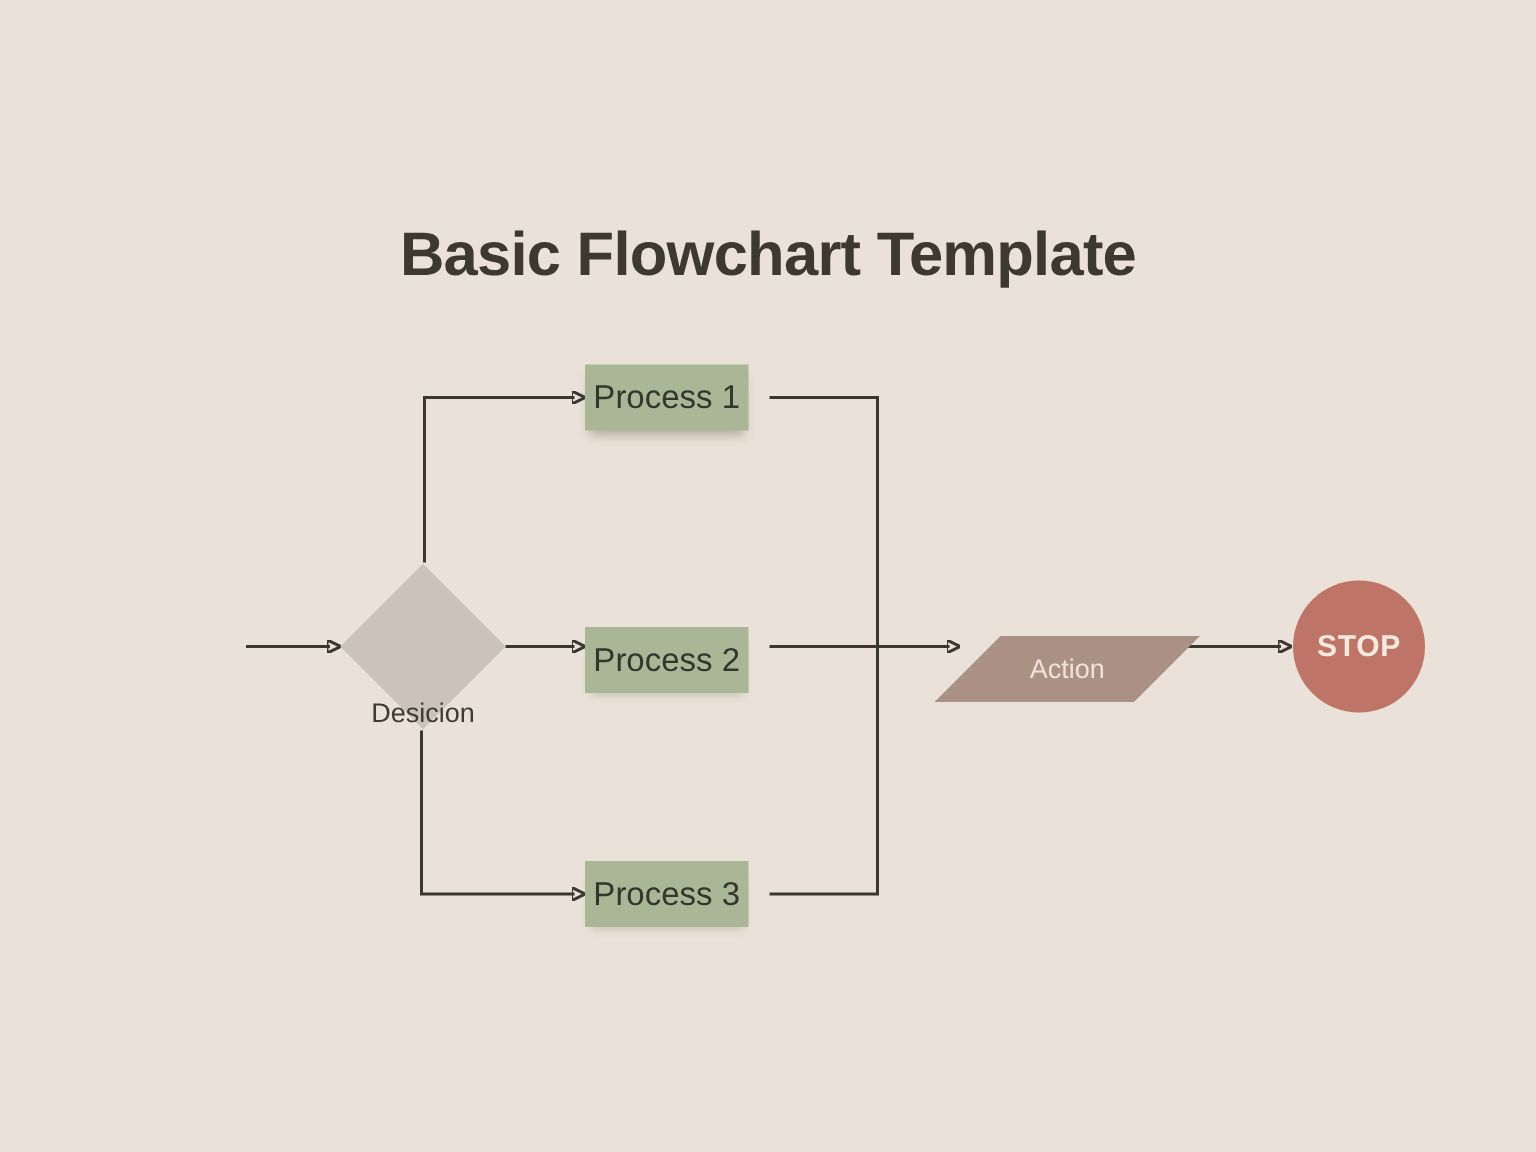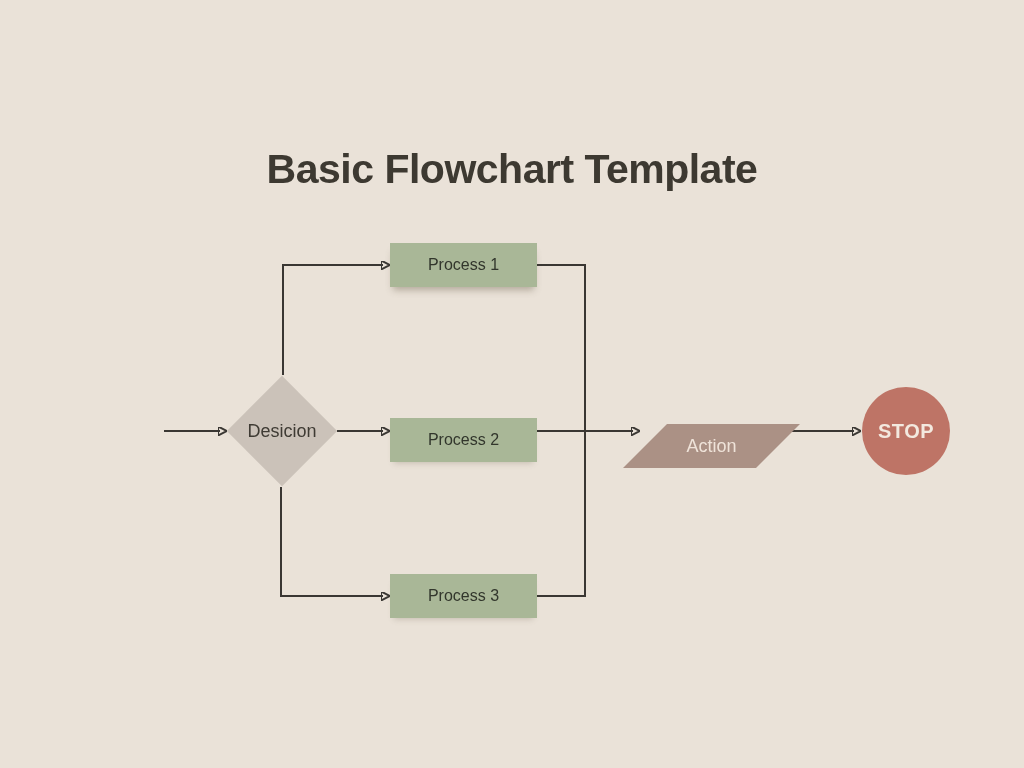--- a/index.html
+++ b/index.html
@@ -33,29 +33,29 @@
   .node .label{position:relative;z-index:2;white-space:nowrap;}
   
   .terminal{
     width:88px;height:88px;border-radius:50%;
     background:var(--terminal);color:var(--terminal-text);
     font-size:20px;letter-spacing:0.5px;
   }
   #node-start{left:76px;top:387px;}
   #node-stop{left:862px;top:387px;font-weight:bold;}
   
-  #node-decision{left:227px;top:376px;width:110px;height:110px;color:var(--decision-text);font-size:18px;}
+  #node-decision{left:227px;top:376px;width:110px;height:110px;color:var(--decision-text);font-size:18px;align-items:flex-end;}
   #node-decision .shape-bg{
     position:absolute;left:16px;top:16px;width:78px;height:78px;
     background:var(--decision);transform:rotate(45deg);
   }
   
   .process{
-    left:390px;width:147px;height:44px;
-    background:var(--process);color:var(--process-text);font-size:16px;
+    left:390px;width:109px;height:44px;
+    background:var(--process);color:var(--process-text);font-size:22px;
     box-shadow:0 6px 7px -3px rgba(110,100,80,0.45);
   }
   #node-process-1{top:243px;}
   #node-process-2{top:418px;box-shadow:0 5px 6px -4px rgba(110,100,80,0.3);}
   #node-process-3{top:574px;box-shadow:0 5px 6px -4px rgba(110,100,80,0.3);text-align:right;}
   
   #node-action{left:645px;top:424px;width:133px;height:44px;color:var(--action-text);font-size:18px;}
   #node-action .shape-bg{
     position:absolute;left:0;top:0;width:100%;height:100%;
     background:var(--action);transform:skewX(-45deg);

